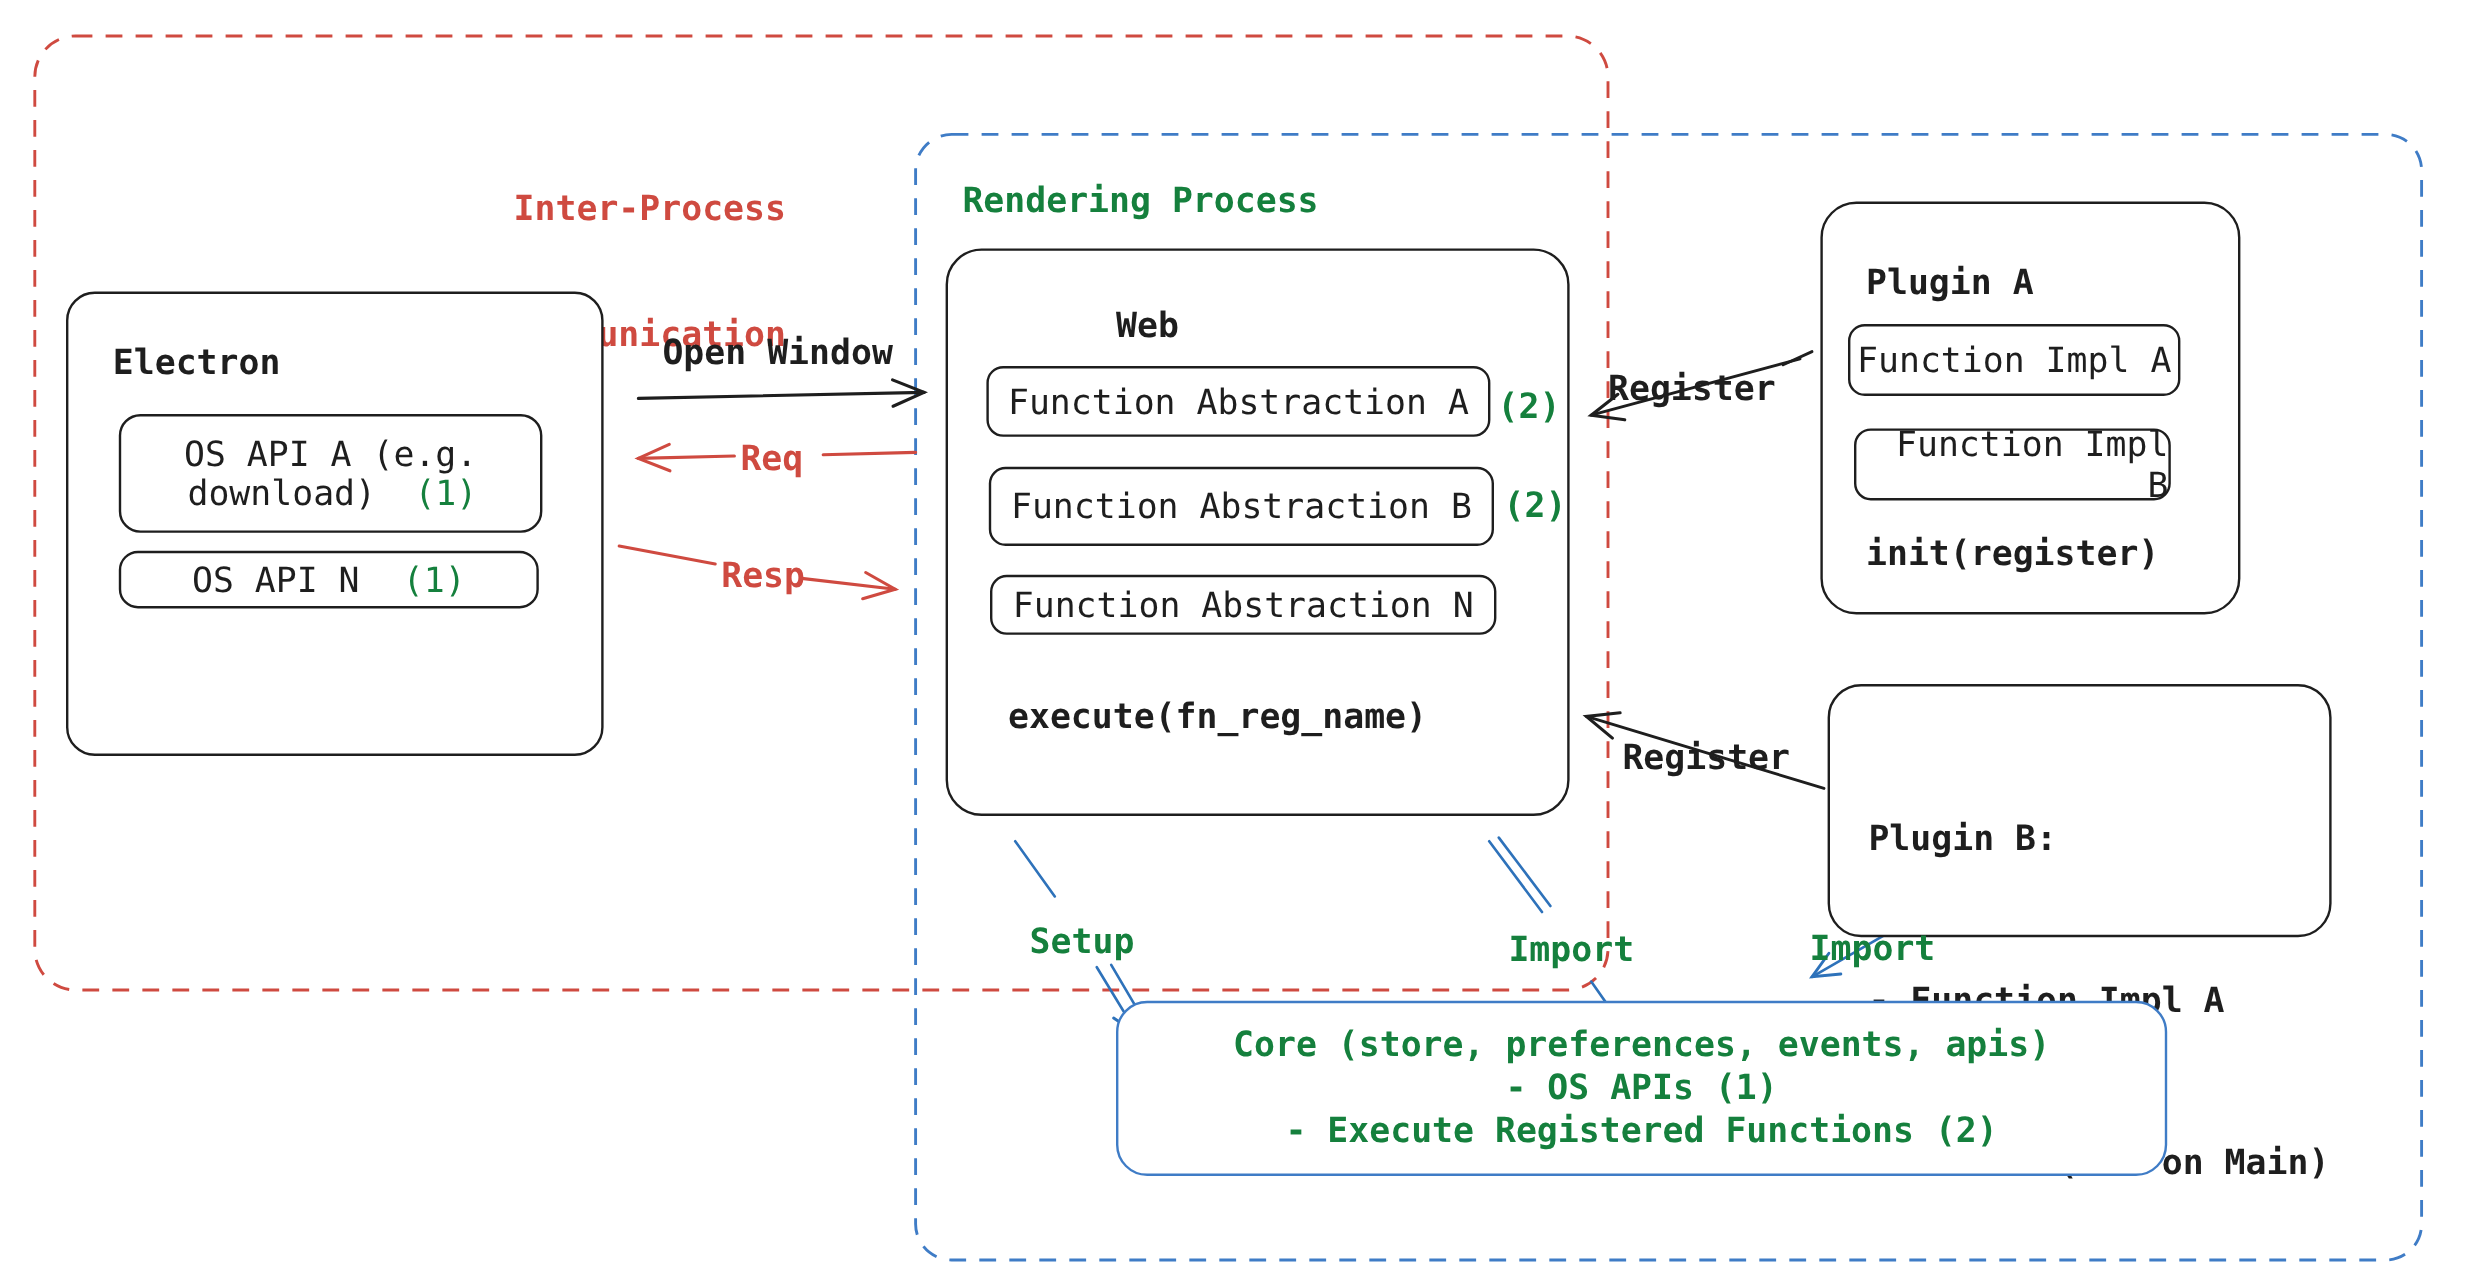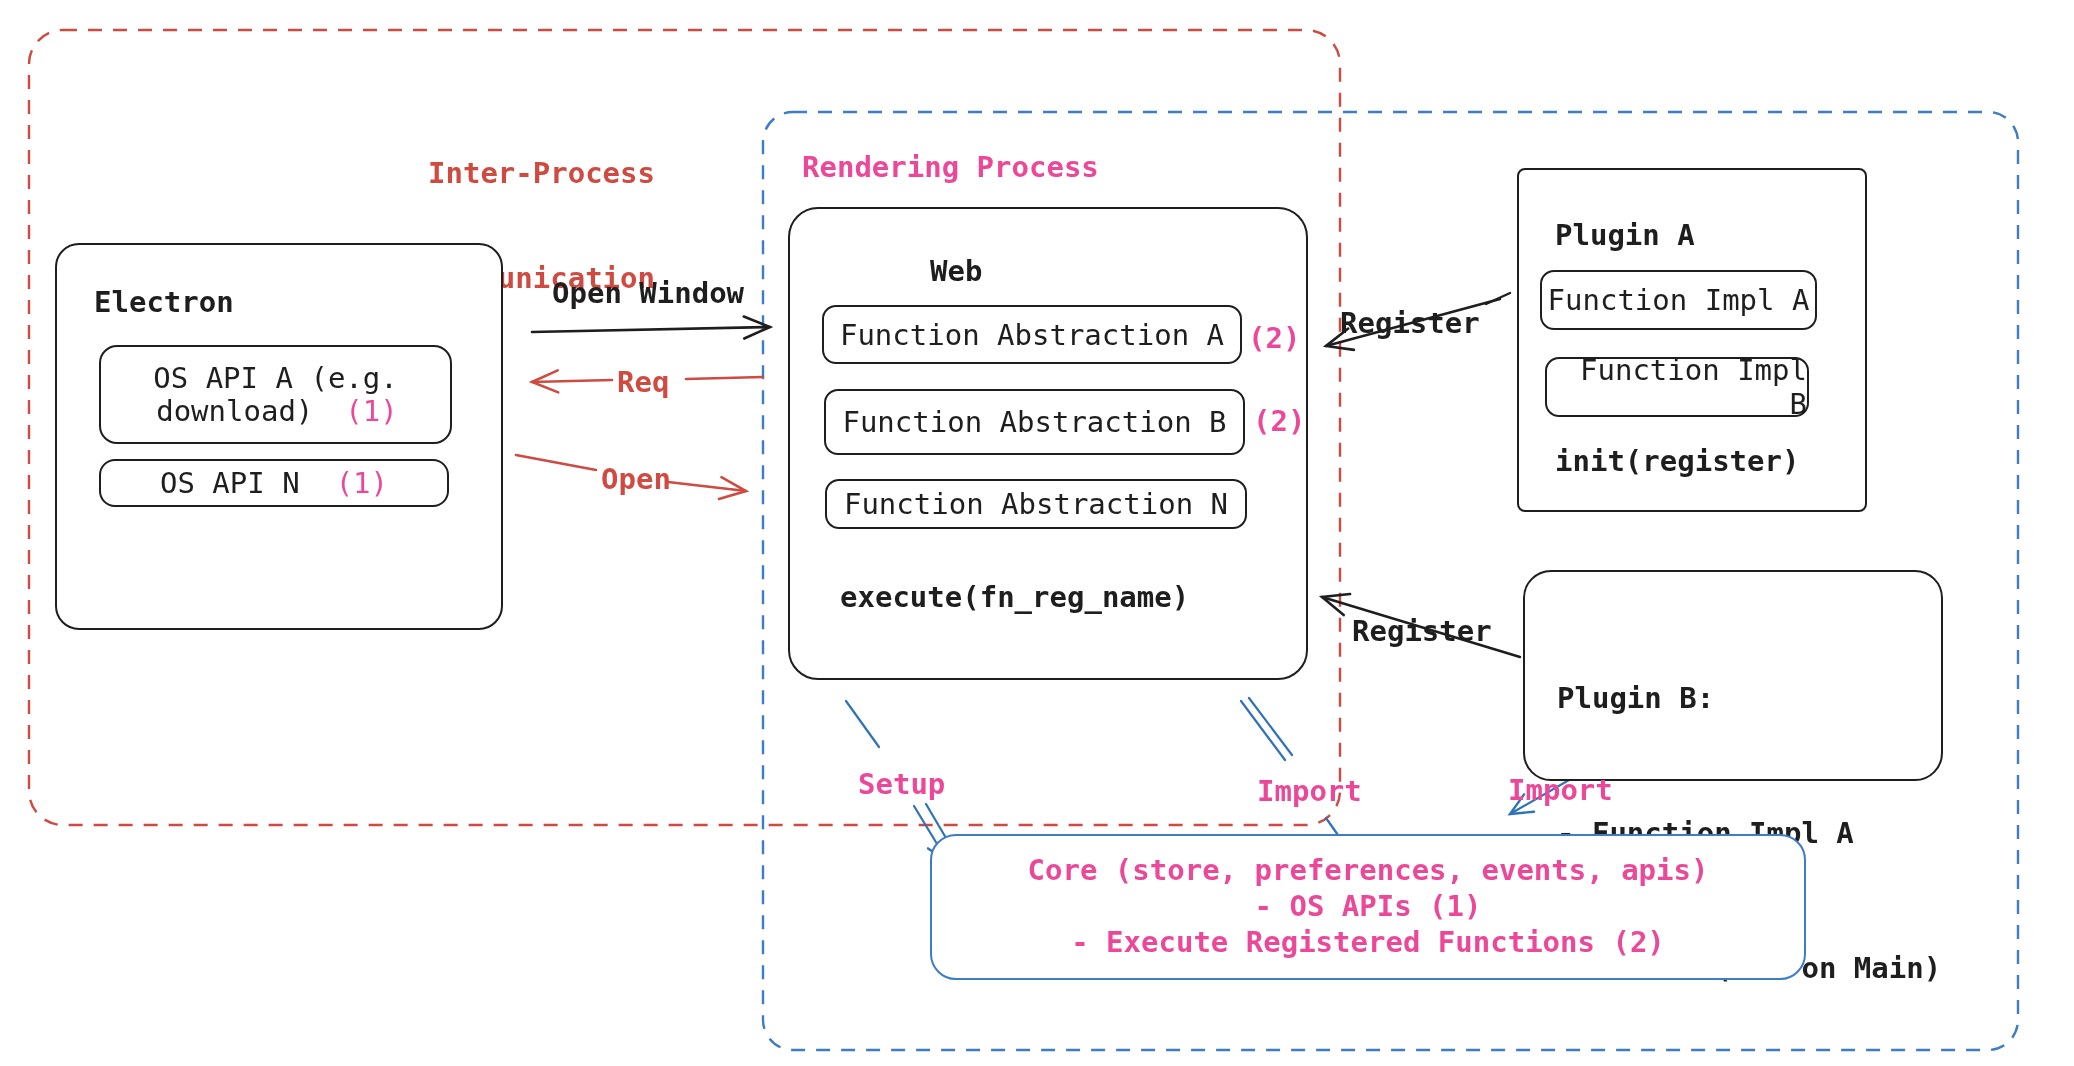--- a/index.html
+++ b/index.html
@@ -23,21 +23,21 @@
     position:absolute;
     background:#ffffff;
     border:2.2px solid #1e1e1e;
     box-sizing:border-box;
     display:flex;align-items:center;justify-content:center;
     text-align:right;
     font-weight:400;
   }
   .lbl{position:absolute;font-weight:600;white-space:pre;}
   .red{color:#cf4a40;}
-  .blue{color:#ec4899;}
+  .blue{color:#15803d;}
   .ink{color:#1e1e1e;}
   .center{text-align:center;}
 </style>
 </head>
 <body>
 
 <div class="canvas">
 
   <svg class="overlay" viewBox="0 0 2074 1066" xmlns="http://www.w3.org/2000/svg">
     <defs>
@@ -114,36 +114,36 @@
     </div>
     <div class="subnode" style="left:42px;top:214px;width:350px;height:48px;border-radius:16px;">
       <div>
         <span>OS API N</span><span class="blue" style="margin-left:36px;">(1)</span>
       </div>
     </div>
   </div>
 
   <div class="lbl ink" style="left:552px;top:276px;">Open Window</div>
   <div class="lbl red" style="left:617px;top:365px;">Req</div>
-  <div class="lbl red" style="left:601px;top:462px;">Open</div>
+  <div class="lbl red" style="left:601px;top:462px;">Resp</div>
 
   <div class="node" style="left:788px;top:207px;width:520px;height:473px;border-radius:30px;">
     <div class="lbl ink" style="left:140px;top:45px;">Web</div>
     <div class="subnode" style="left:34px;top:180px;width:421px;height:66px;border-radius:14px;">Function Abstraction B</div>
     <div class="subnode" style="left:32px;top:96px;width:420px;height:59px;border-radius:14px;">Function Abstraction A</div>
     <div class="subnode" style="left:35px;top:270px;width:422px;height:50px;border-radius:14px;">Function Abstraction N</div>
     <div class="lbl ink" style="left:50px;top:371px;">execute(fn_reg_name)</div>
   </div>
   <div class="lbl blue" style="left:1248px;top:321px;">(2)</div>
   <div class="lbl blue" style="left:1253px;top:404px;">(2)</div>
 
   <div class="lbl ink" style="left:1340px;top:306px;">Register</div>
   <div class="lbl ink" style="left:1352px;top:614px;">Register</div>
 
-  <div class="node" style="left:1517px;top:168px;width:350px;height:344px;border-radius:8px;">
+  <div class="node" style="left:1517px;top:168px;width:350px;height:344px;border-radius:30px;">
     <div class="lbl ink" style="left:36px;top:48px;">Plugin A</div>
     <div class="subnode" style="left:21px;top:100px;width:277px;height:60px;border-radius:14px;">Function Impl A</div>
     <div class="subnode" style="left:26px;top:187px;width:264px;height:60px;border-radius:14px;">Function Impl B</div>
     <div class="lbl ink" style="left:36px;top:274px;">init(register)</div>
   </div>
 
   <div class="node" style="left:1523px;top:570px;width:420px;height:211px;border-radius:28px;line-height:45px;font-weight:600;">
     <div style="position:absolute;left:32px;top:14px;white-space:pre;">
       <div>Plugin B:</div>
       <div>- Function Impl A</div>

